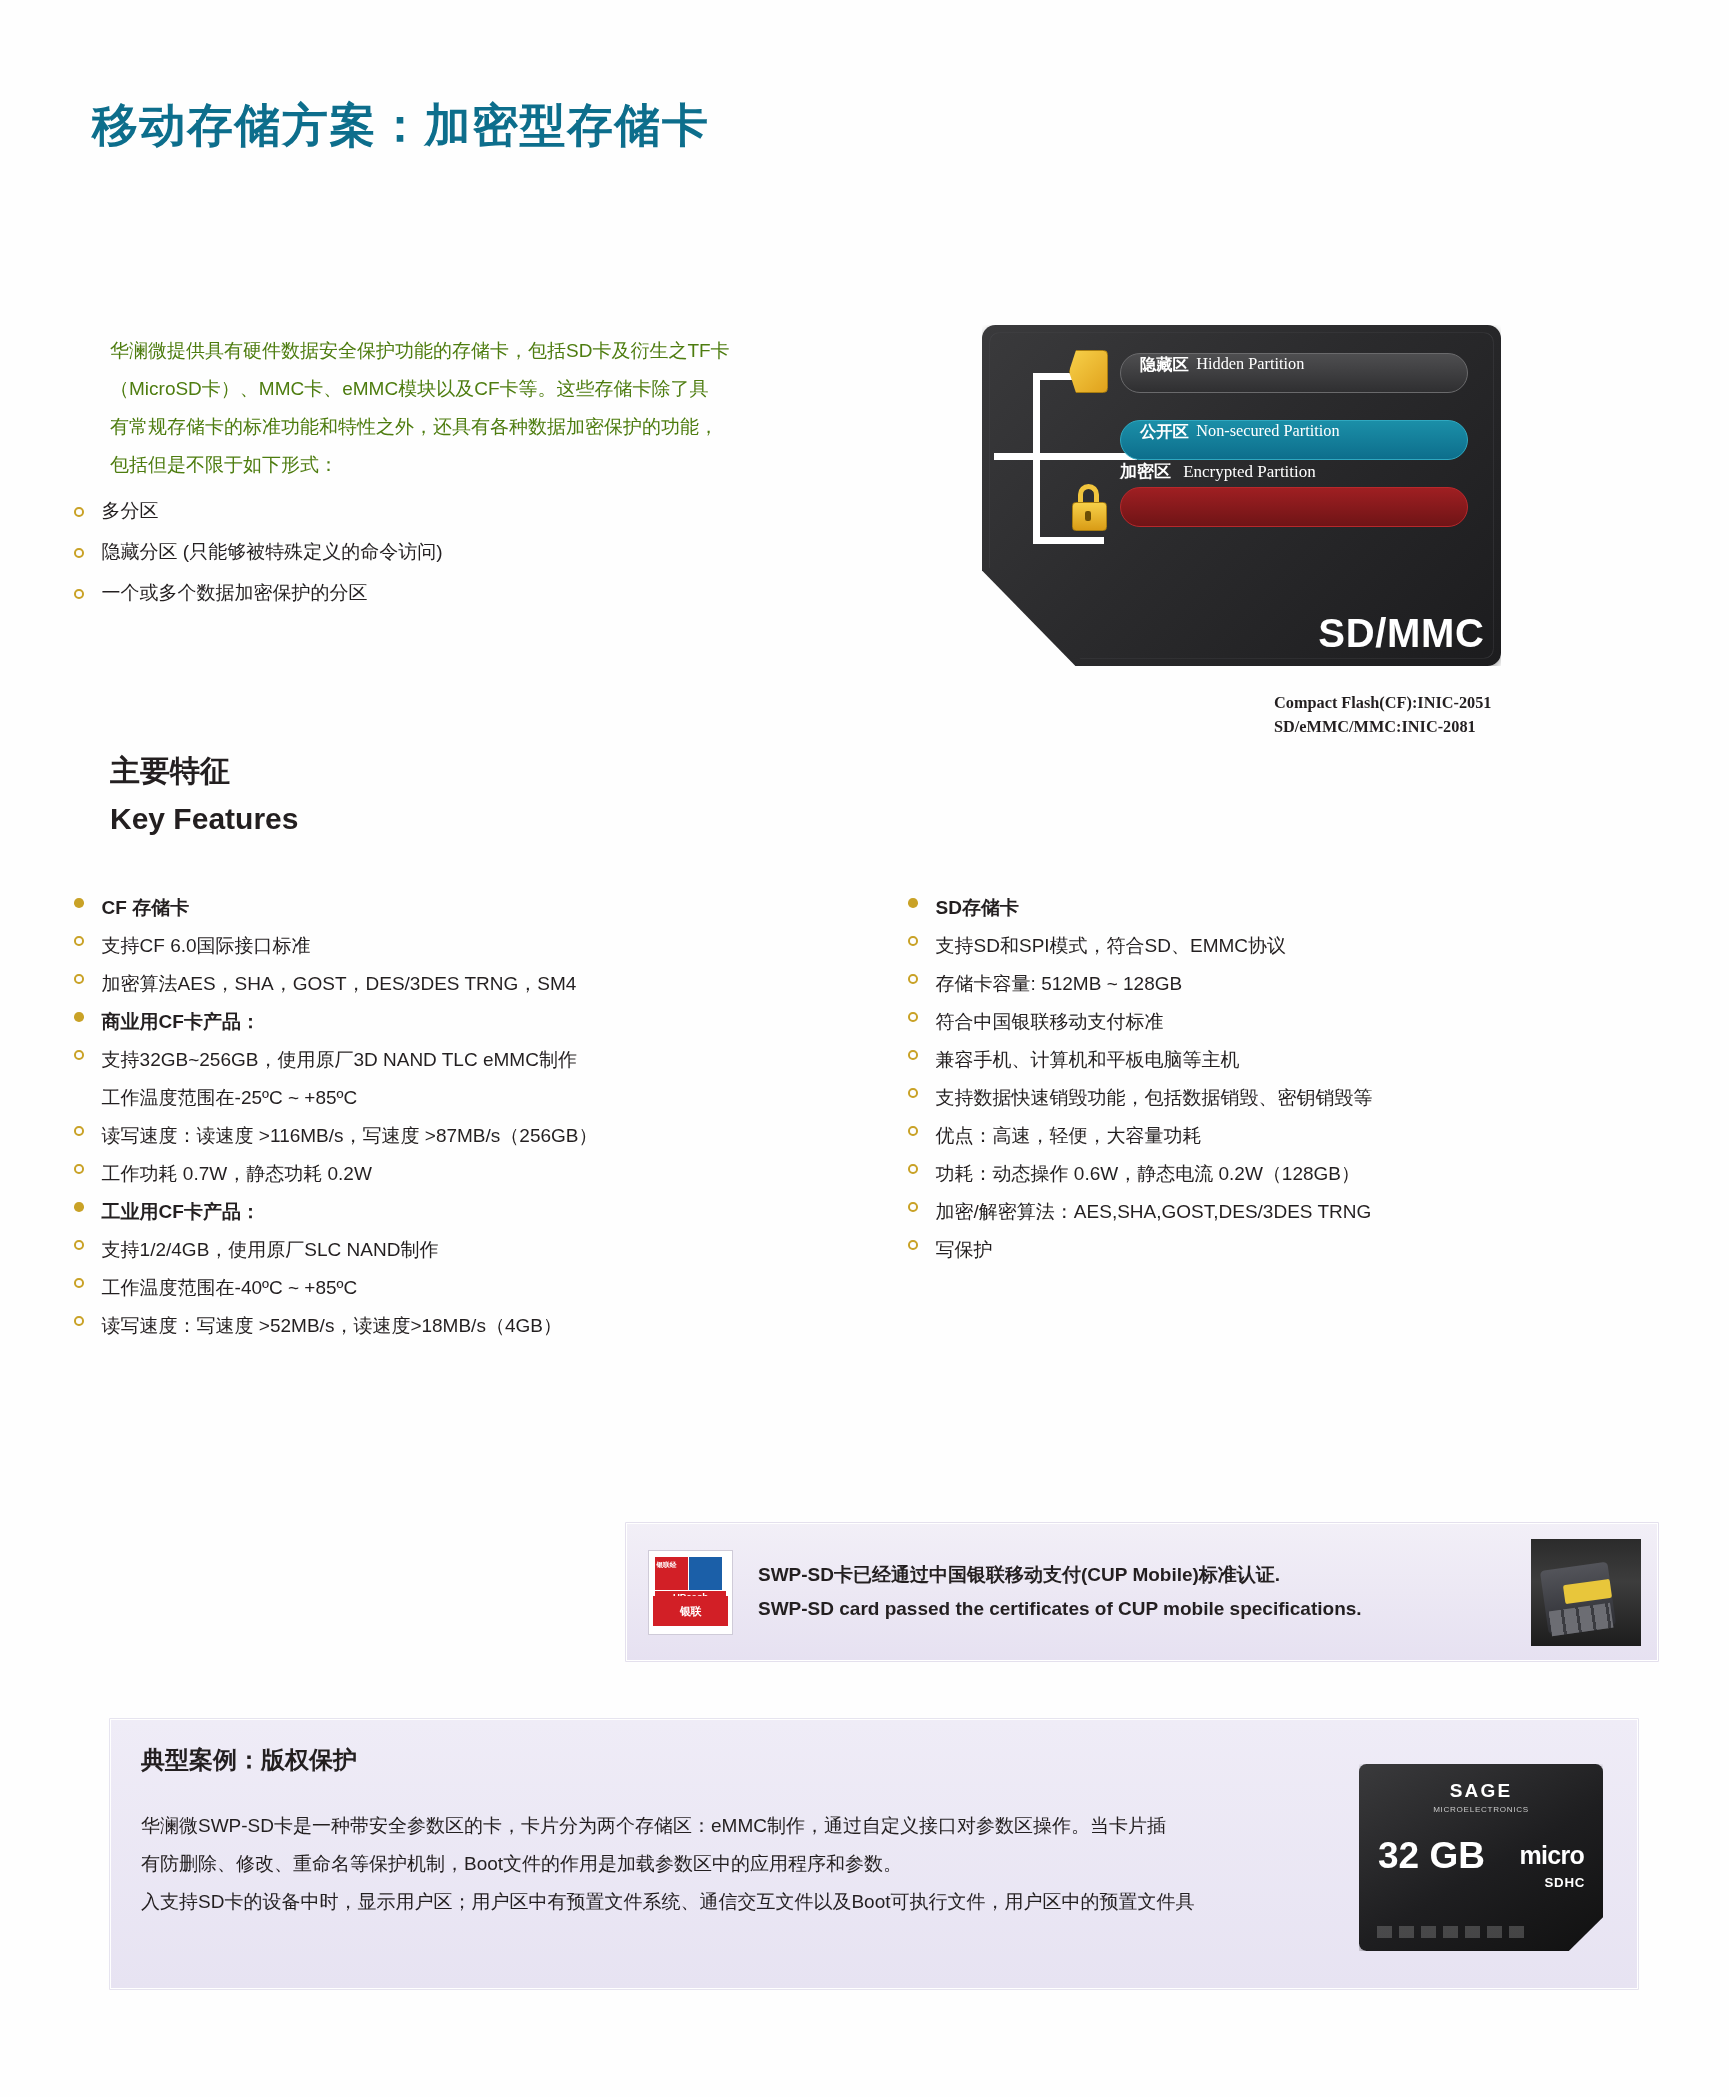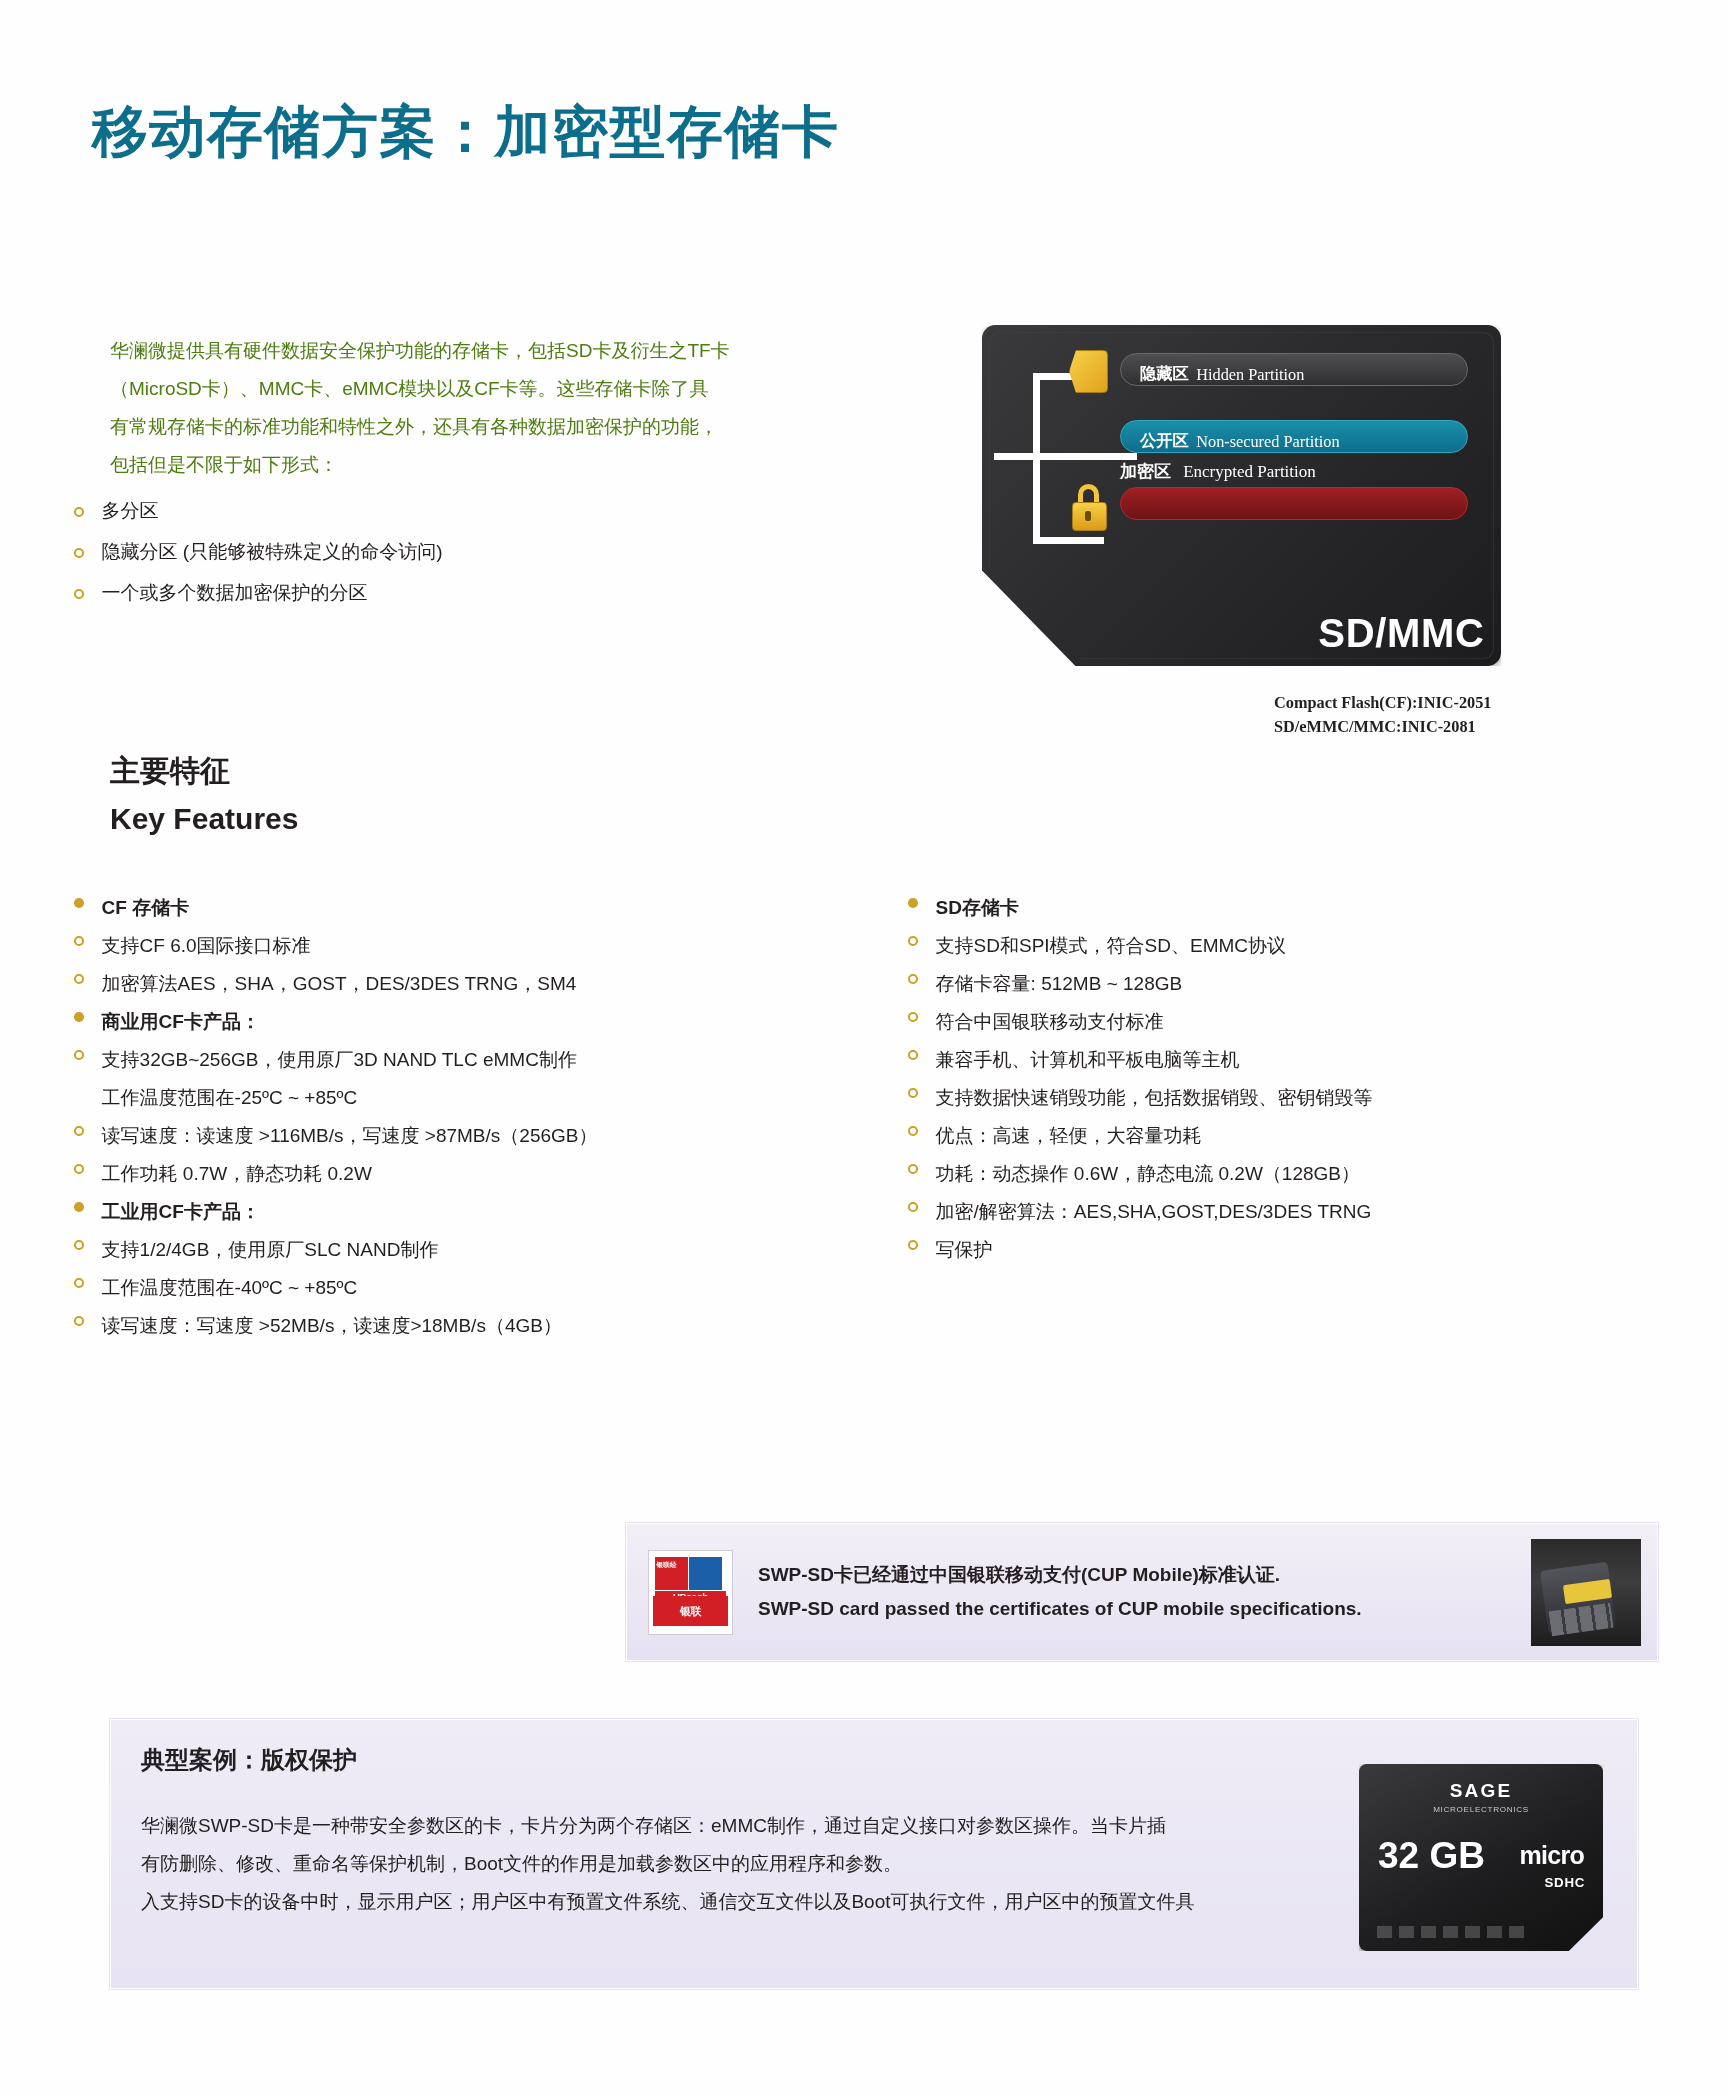--- a/index.html
+++ b/index.html
@@ -19,21 +19,21 @@
     position: absolute;
     inset: 0;
     background: #fefefe;
   }
 
   
   .title {
     position: absolute;
     left: 92px;
     top: 95px;
-    font-size: 56px;
+    font-size: 46px;
     font-weight: bold;
     letter-spacing: 1.5px;
     color: #0d6e8c;
     white-space: nowrap;
   }
 
   
   .intro {
     position: absolute;
     left: 110px;
@@ -100,25 +100,25 @@
     position: absolute;
     left: 7.4px; top: 7.4px; right: 7.4px; bottom: 7.4px;
     border: 1.5px solid #4a4a4c;
     border-radius: 10.4px;
     clip-path: polygon(0 0, 100% 0, 100% 100%, 18% 100%, 0 72%);
     opacity: .6;
   }
   .bar {
     position: absolute;
     left: 138px;
-    height: 33px;
+    height: 40px;
     width: 348px;
     border-radius: 20px;
     display: flex;
-    align-items: flex-end;
+    align-items: flex-start;
     padding-left: 19px;
     box-sizing: border-box;
     color: #ffffff;
     font-size: 16.3px;
     white-space: nowrap;
   }
   .bar .cn { font-weight: bold; margin-right: 7.4px; }
   .bar .en { font-family: "Liberation Serif", serif; font-size: 16.3px; }
   .bar-hidden {
     top: 28px;

